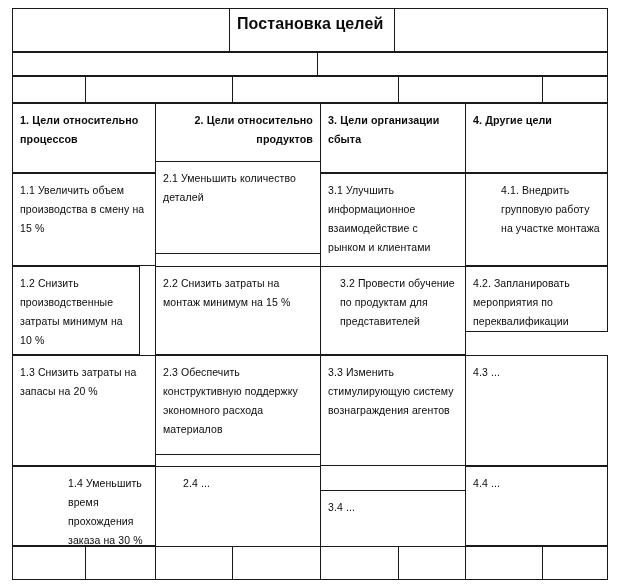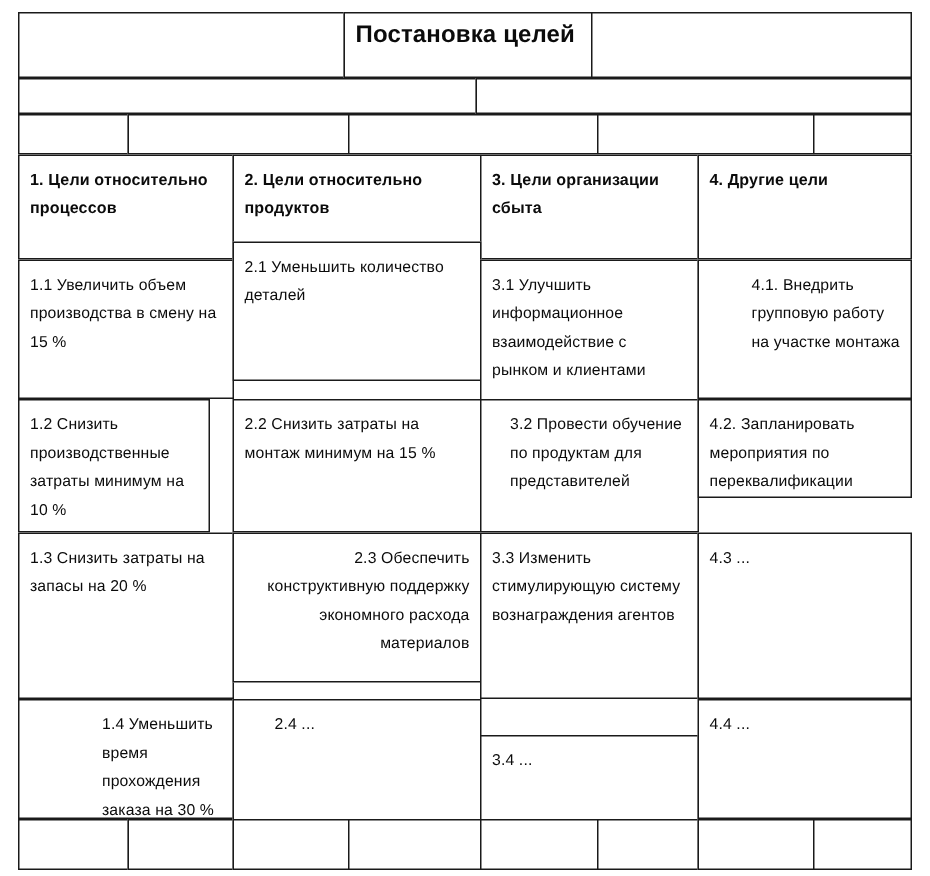--- a/index.html
+++ b/index.html
@@ -91,21 +91,21 @@
   <div class="cell band" style="left:398px; top:76px; width:145px; height:27px;">
     <span class="txt"></span>
   </div>
   <div class="cell band" style="left:542px; top:76px; width:66px; height:27px;">
     <span class="txt"></span>
   </div>
 
   <div class="cell hdr" style="left:12px; top:103px; width:144px; height:70px;">
     <span class="txt">1. Цели относительно процессов</span>
   </div>
-  <div class="cell hdr" style="left:155px; top:103px; width:166px; height:70px;">
+  <div class="cell hdr" style="left:155px; top:103px; width:166px; height:70px;text-align:right;">
     <span class="txt">2. Цели относительно продуктов</span>
   </div>
   <div class="cell hdr" style="left:320px; top:103px; width:146px; height:70px;">
     <span class="txt">3. Цели организации сбыта</span>
   </div>
   <div class="cell hdr" style="left:465px; top:103px; width:143px; height:70px;">
     <span class="txt">4. Другие цели</span>
   </div>
 
   <div class="cell" style="left:12px; top:173px; width:144px; height:93px;">
@@ -130,21 +130,21 @@
   <div class="cell" style="left:320px; top:266px; width:146px; height:89px;padding-left:12px;">
     <span class="txt">3.2 Провести обучение по продуктам для представителей</span>
   </div>
   <div class="cell" style="left:465px; top:266px; width:143px; height:66px;">
     <span class="txt">4.2. Запланировать мероприятия по переквалификации монтажников</span>
   </div>
 
   <div class="cell" style="left:12px; top:355px; width:144px; height:111px;">
     <span class="txt">1.3 Снизить затраты на запасы на 20 %</span>
   </div>
-  <div class="cell" style="left:155px; top:355px; width:166px; height:100px;text-align:right;">
+  <div class="cell" style="left:155px; top:355px; width:166px; height:100px;">
     <span class="txt">2.3 Обеспечить конструктивную поддержку экономного расхода материалов</span>
   </div>
   <div class="cell" style="left:320px; top:355px; width:146px; height:111px;">
     <span class="txt">3.3 Изменить стимулирующую систему вознаграждения агентов</span>
   </div>
   <div class="cell" style="left:465px; top:355px; width:143px; height:111px;">
     <span class="txt">4.3 ...</span>
   </div>
 
   <div class="cell" style="left:12px; top:466px; width:144px; height:80px;padding-left:48px;">

